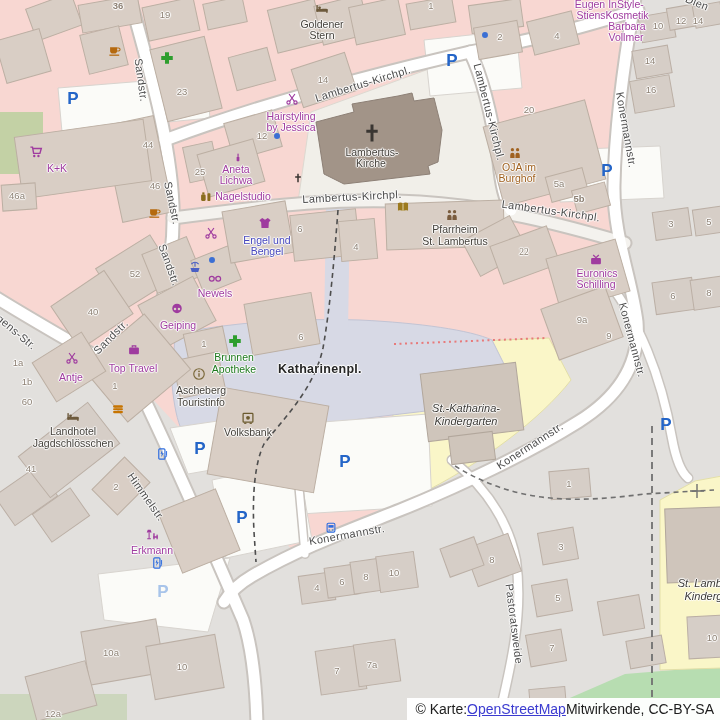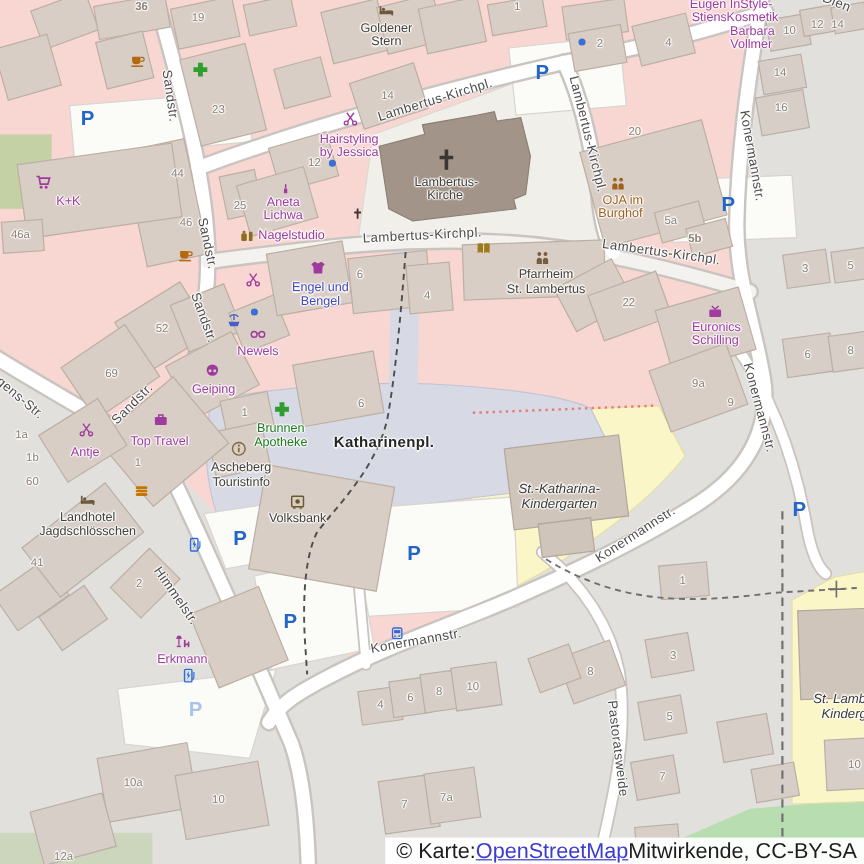--- a/index.html
+++ b/index.html
@@ -14,21 +14,21 @@
   .poi{font-size:10.5px;}
   .shop{color:#9f3b9f}.grn{color:#1e7a1e}.drk{color:#44403a}.blu{color:#4646bd}.amb{color:#a0611f}
   .ital{font-style:italic;color:#3c3a36;font-size:11px}
   .place{color:#262626;font-weight:bold;font-size:12.5px;letter-spacing:.3px}
   .micon{position:absolute;width:14px;height:14px;transform:translate(-50%,-50%);}
   .micon svg{width:100%;height:100%;display:block;}
   .p-label{position:absolute;transform:translate(-50%,-50%);font-size:17px;font-weight:bold;
       color:#2465c8;text-shadow:none;}
   .p-label.faded{color:#a8c4ea;}
   #attribution{position:absolute;right:0;bottom:0;height:22px;background:rgba(255,255,255,.96);
-      display:flex;align-items:center;padding:0 6px 0 9px;font-size:18px;color:#1d1d1d;}
+      display:flex;align-items:center;padding:0 6px 0 9px;font-size:14px;color:#1d1d1d;}
   #attribution a{color:#3b3bd0;text-decoration:underline;cursor:pointer;}
 </style>
 </head>
 <body>
 
 <div id="map">
   <svg id="base" width="720" height="720" viewBox="0 0 720 720">
     <defs>
       <symbol id="sym-supermarket" viewBox="0 0 20 20">
           <path d="M2 3h3l1.6 9h9l2-7H6" fill="none" stroke="currentColor" stroke-width="2"></path>
@@ -305,37 +305,37 @@
       </div>
     <div>
         <div class="lbl hnum" style="left: 118px; top: 6px; transform: translate(-50%, -50%); font-weight: bold;">36</div>
         <div class="lbl hnum" style="left: 165px; top: 15px; transform: translate(-50%, -50%);">19</div>
         <div class="lbl hnum" style="left: 182px; top: 92px; transform: translate(-50%, -50%);">23</div>
         <div class="lbl hnum" style="left: 200px; top: 172px; transform: translate(-50%, -50%);">25</div>
         <div class="lbl hnum" style="left: 148px; top: 145px; transform: translate(-50%, -50%);">44</div>
         <div class="lbl hnum" style="left: 155px; top: 186px; transform: translate(-50%, -50%);">46</div>
         <div class="lbl hnum" style="left: 17px; top: 196px; transform: translate(-50%, -50%);">46a</div>
         <div class="lbl hnum" style="left: 135px; top: 274px; transform: translate(-50%, -50%);">52</div>
-        <div class="lbl hnum" style="left: 93px; top: 312px; transform: translate(-50%, -50%);">69</div>
+        <div class="lbl hnum" style="left: 93px; top: 312px; transform: translate(-50%, -50%);">40</div>
         <div class="lbl hnum" style="left: 323px; top: 80px; transform: translate(-50%, -50%);">14</div>
         <div class="lbl hnum" style="left: 262px; top: 136px; transform: translate(-50%, -50%);">12</div>
         <div class="lbl hnum" style="left: 431px; top: 6px; transform: translate(-50%, -50%);">1</div>
         <div class="lbl hnum" style="left: 500px; top: 37px; transform: translate(-50%, -50%);">2</div>
         <div class="lbl hnum" style="left: 557px; top: 36px; transform: translate(-50%, -50%);">4</div>
         <div class="lbl hnum" style="left: 513px; top: 110px; transform: translate(-50%, -50%); padding-left: 32px;">20</div>
         <div class="lbl hnum" style="left: 559px; top: 184px; transform: translate(-50%, -50%);">5a</div>
         <div class="lbl hnum" style="left: 579px; top: 199px; transform: translate(-50%, -50%); font-weight: bold;">5b</div>
         <div class="lbl hnum" style="left: 658px; top: 26px; transform: translate(-50%, -50%);">10</div>
         <div class="lbl hnum" style="left: 681px; top: 21px; transform: translate(-50%, -50%);">12</div>
         <div class="lbl hnum" style="left: 698px; top: 21px; transform: translate(-50%, -50%);">14</div>
         <div class="lbl hnum" style="left: 650px; top: 61px; transform: translate(-50%, -50%);">14</div>
         <div class="lbl hnum" style="left: 651px; top: 90px; transform: translate(-50%, -50%);">16</div>
         <div class="lbl hnum" style="left: 671px; top: 224px; transform: translate(-50%, -50%);">3</div>
         <div class="lbl hnum" style="left: 709px; top: 222px; transform: translate(-50%, -50%);">5</div>
-        <div class="lbl hnum" style="left: 524px; top: 253px; transform: translate(-50%, -50%);">22</div>
+        <div class="lbl hnum" style="left: 524px; top: 253px; transform: translate(-50%, -50%); font-family: Liberation Serif, serif;">22</div>
         <div class="lbl hnum" style="left: 582px; top: 320px; transform: translate(-50%, -50%);">9a</div>
         <div class="lbl hnum" style="left: 609px; top: 336px; transform: translate(-50%, -50%);">9</div>
         <div class="lbl hnum" style="left: 673px; top: 296px; transform: translate(-50%, -50%);">6</div>
         <div class="lbl hnum" style="left: 709px; top: 293px; transform: translate(-50%, -50%);">8</div>
         <div class="lbl hnum" style="left: 300px; top: 229px; transform: translate(-50%, -50%);">6</div>
         <div class="lbl hnum" style="left: 356px; top: 247px; transform: translate(-50%, -50%);">4</div>
         <div class="lbl hnum" style="left: 301px; top: 337px; transform: translate(-50%, -50%);">6</div>
         <div class="lbl hnum" style="left: 204px; top: 344px; transform: translate(-50%, -50%);">1</div>
         <div class="lbl hnum" style="left: 115px; top: 386px; transform: translate(-50%, -50%);">1</div>
         <div class="lbl hnum" style="left: 18px; top: 363px; transform: translate(-50%, -50%);">1a</div>

